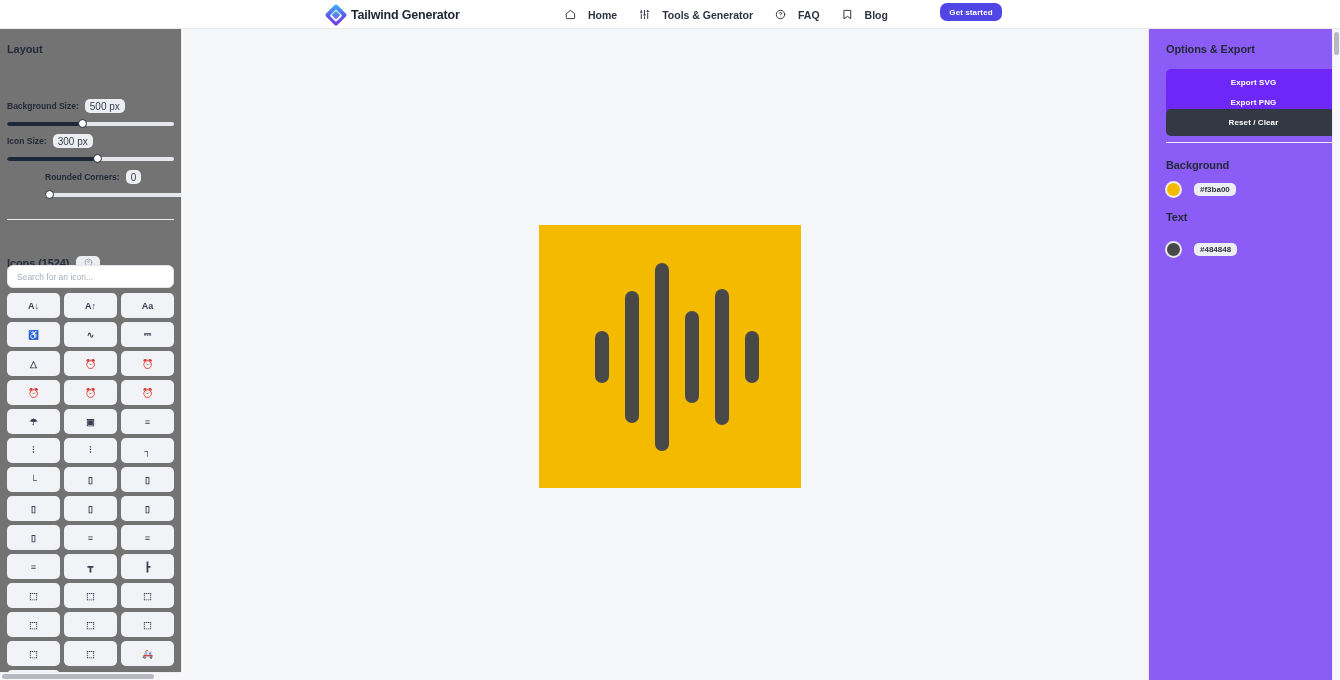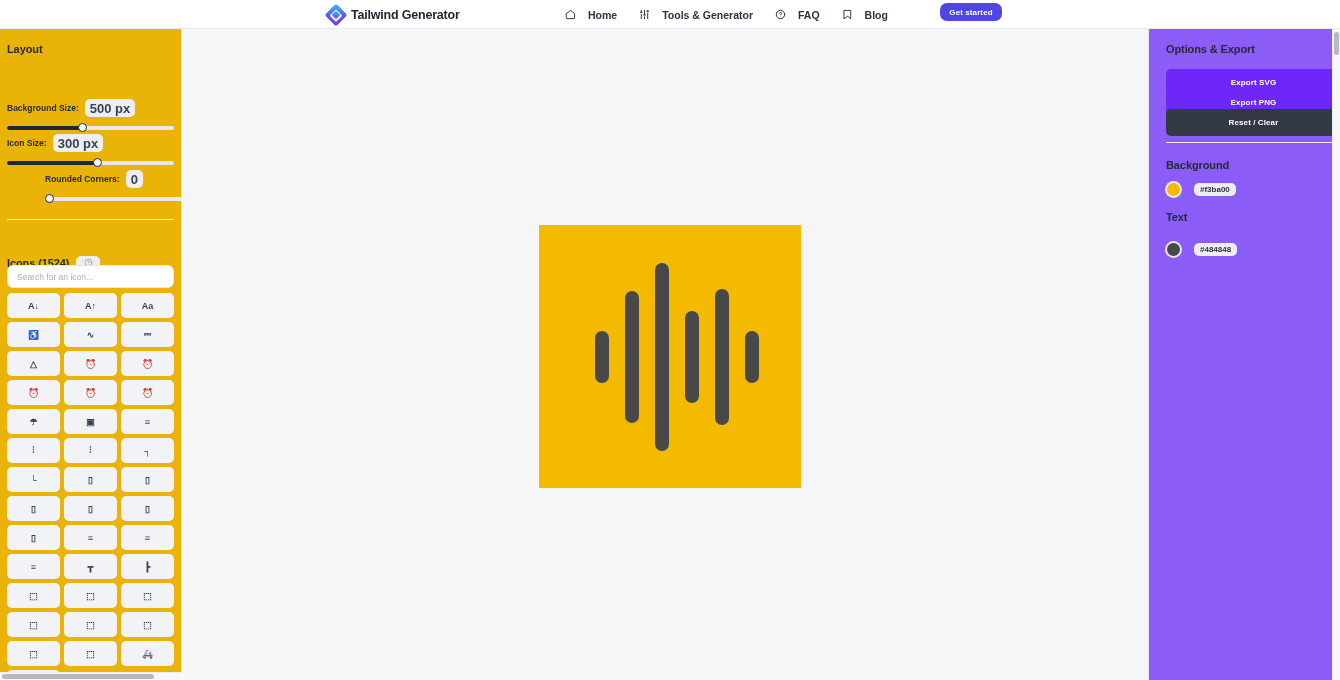--- a/index.html
+++ b/index.html
@@ -69,40 +69,40 @@
     font-size: 8px; font-weight: 700;
     cursor: pointer;
     display: flex; align-items: center; justify-content: center;
     letter-spacing: 0.1px;
   }
 
   
   #sidebar {
     position: absolute; left: 0; top: 29px;
     width: 182px; height: 651px;
-    background: #eab308;
+    background: #737373;
     border-right: 1px solid #e9eaee;
     overflow: hidden;
     padding-left: 11px;
   }
   #sidebar-inner { position: absolute; left: 0; top: 0; width: 182px; }
   .section-title {
     font-size: 11px; font-weight: 700; color: #242a38;
     letter-spacing: -0.1px;
   }
   #layout-title { position: absolute; left: 7px; top: 14px; }
 
   .ctrl-label-row {
     display: flex; align-items: center; gap: 6px;
     font-size: 8.5px; font-weight: 700; color: #242a38;
   }
   .pill {
     background: #eceef2; color: #3a4052;
     border-radius: 5px; padding: 1.5px 5px;
-    font-size: 13px; font-weight: 700;
+    font-size: 10px; font-weight: 400;
   }
   .slider-wrap { position: relative; height: 12px; margin-top: 5px; }
   .slider-track {
     position: absolute; left: 0; top: 4px;
     width: 167px; height: 3.5px;
     background: #e6e8ed; border-radius: 2px;
   }
   .slider-fill {
     position: absolute; left: 0; top: 4px;
     height: 3.5px; background: #1e2639; border-radius: 2px;

